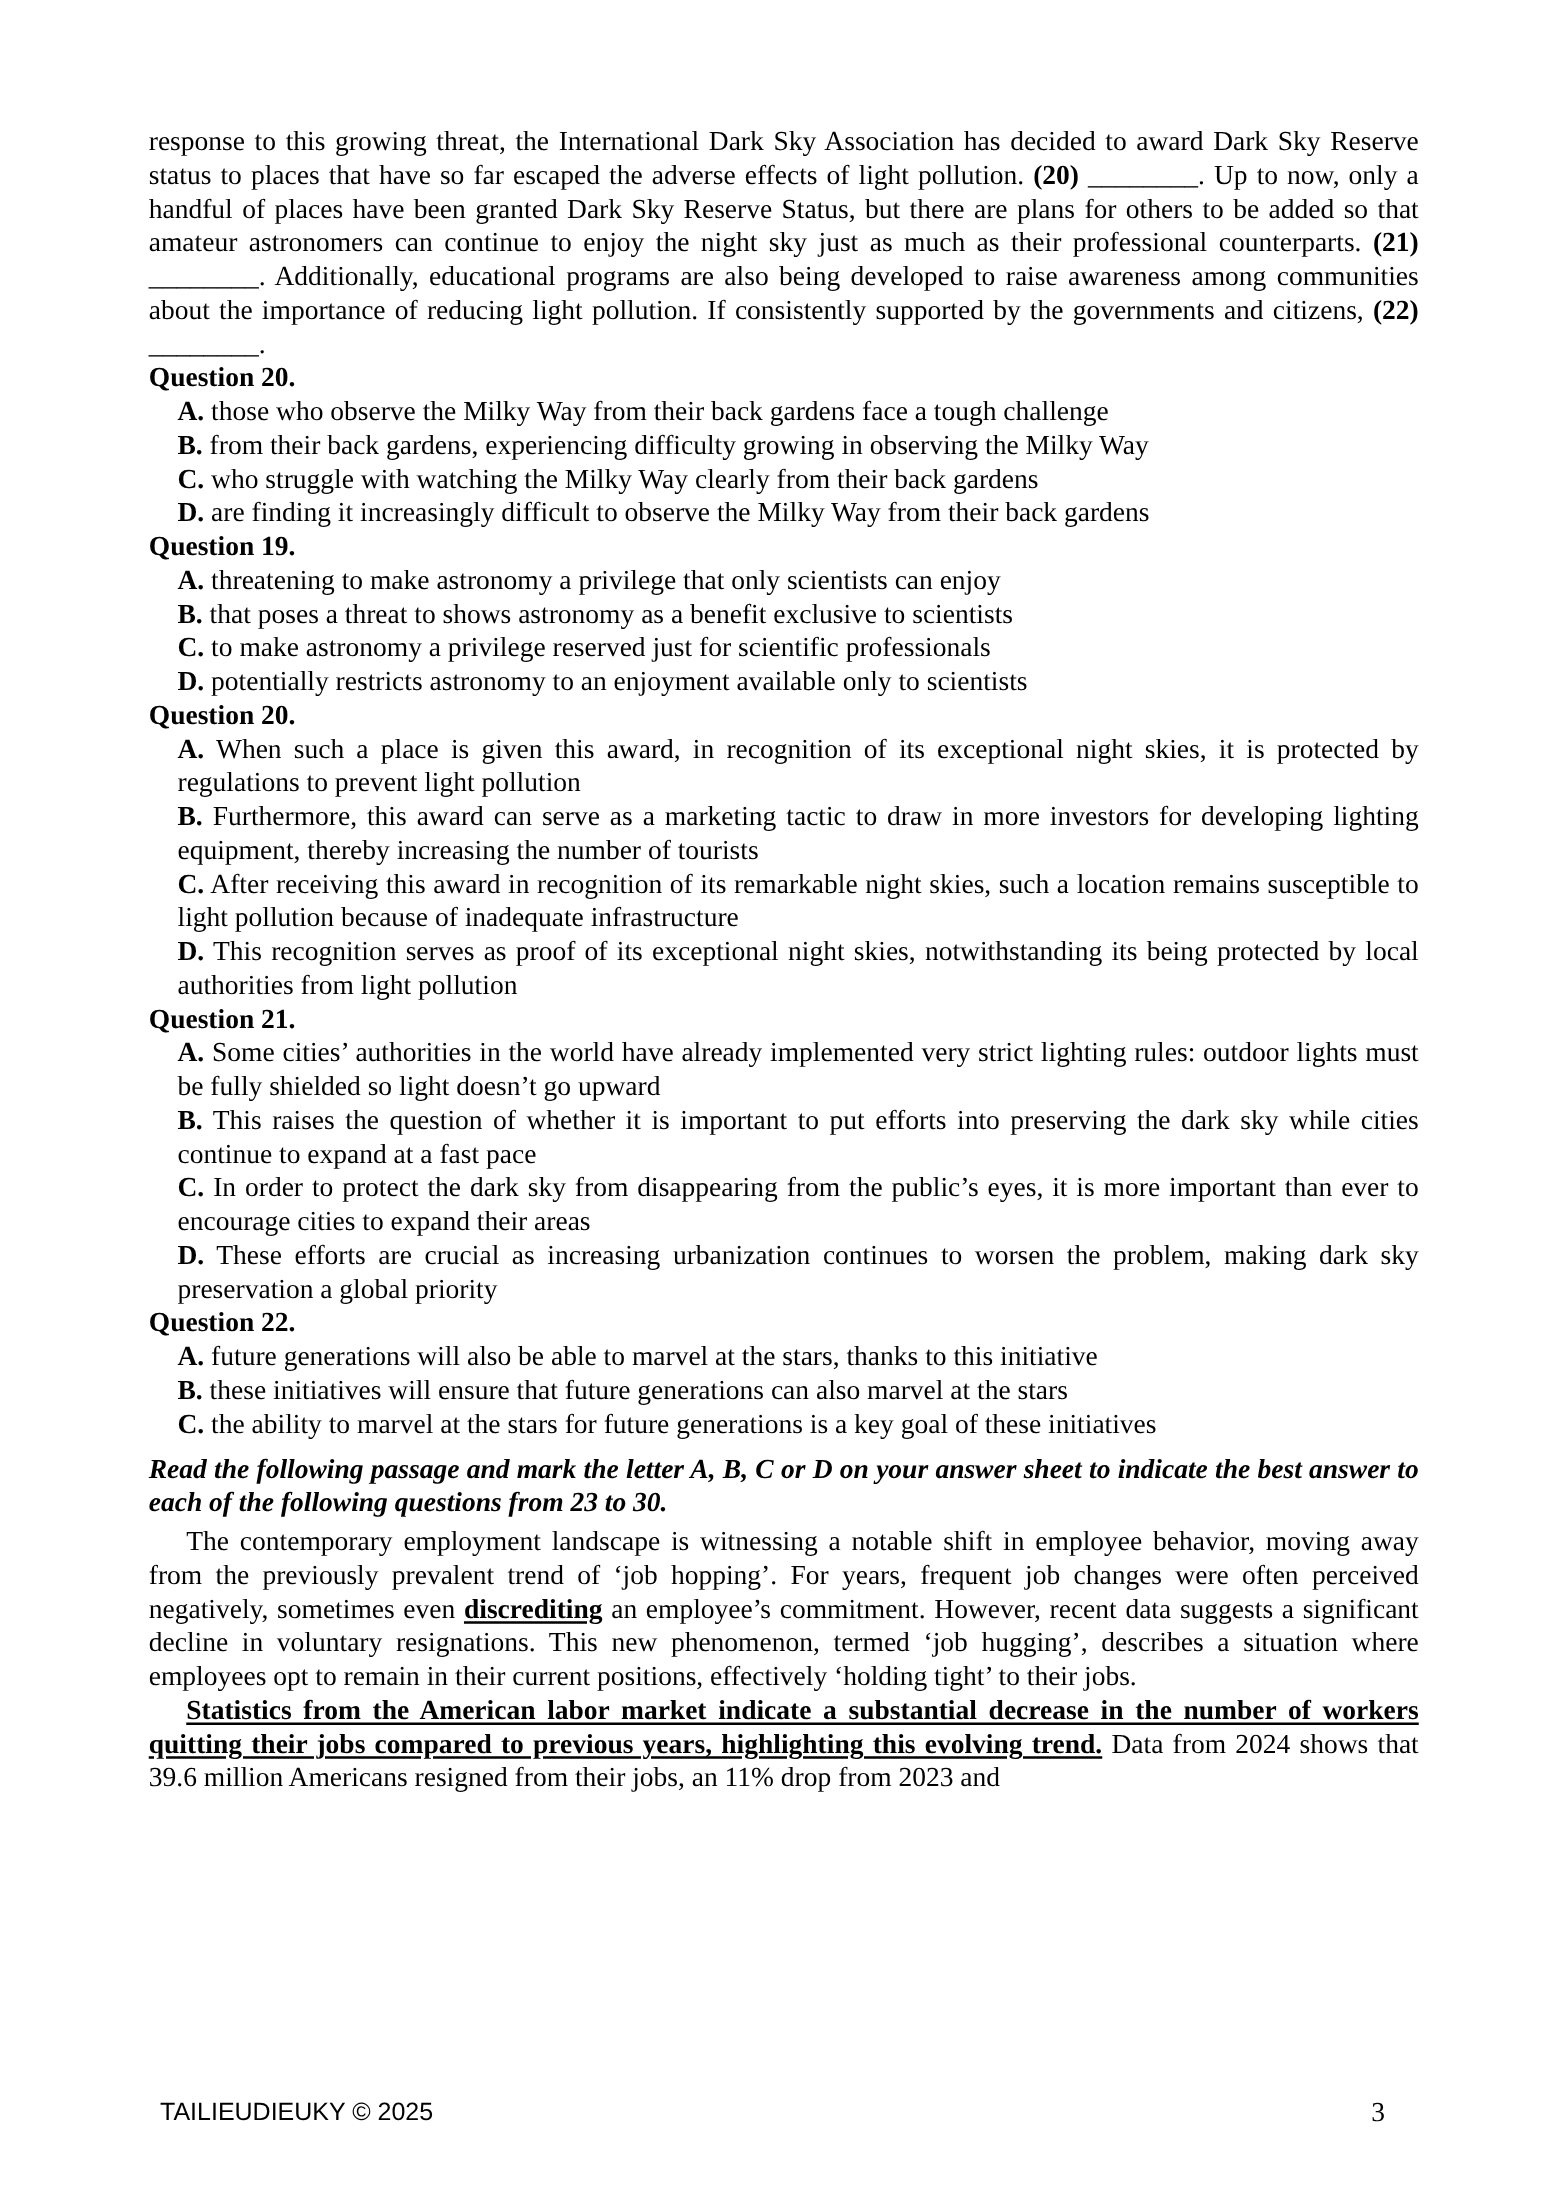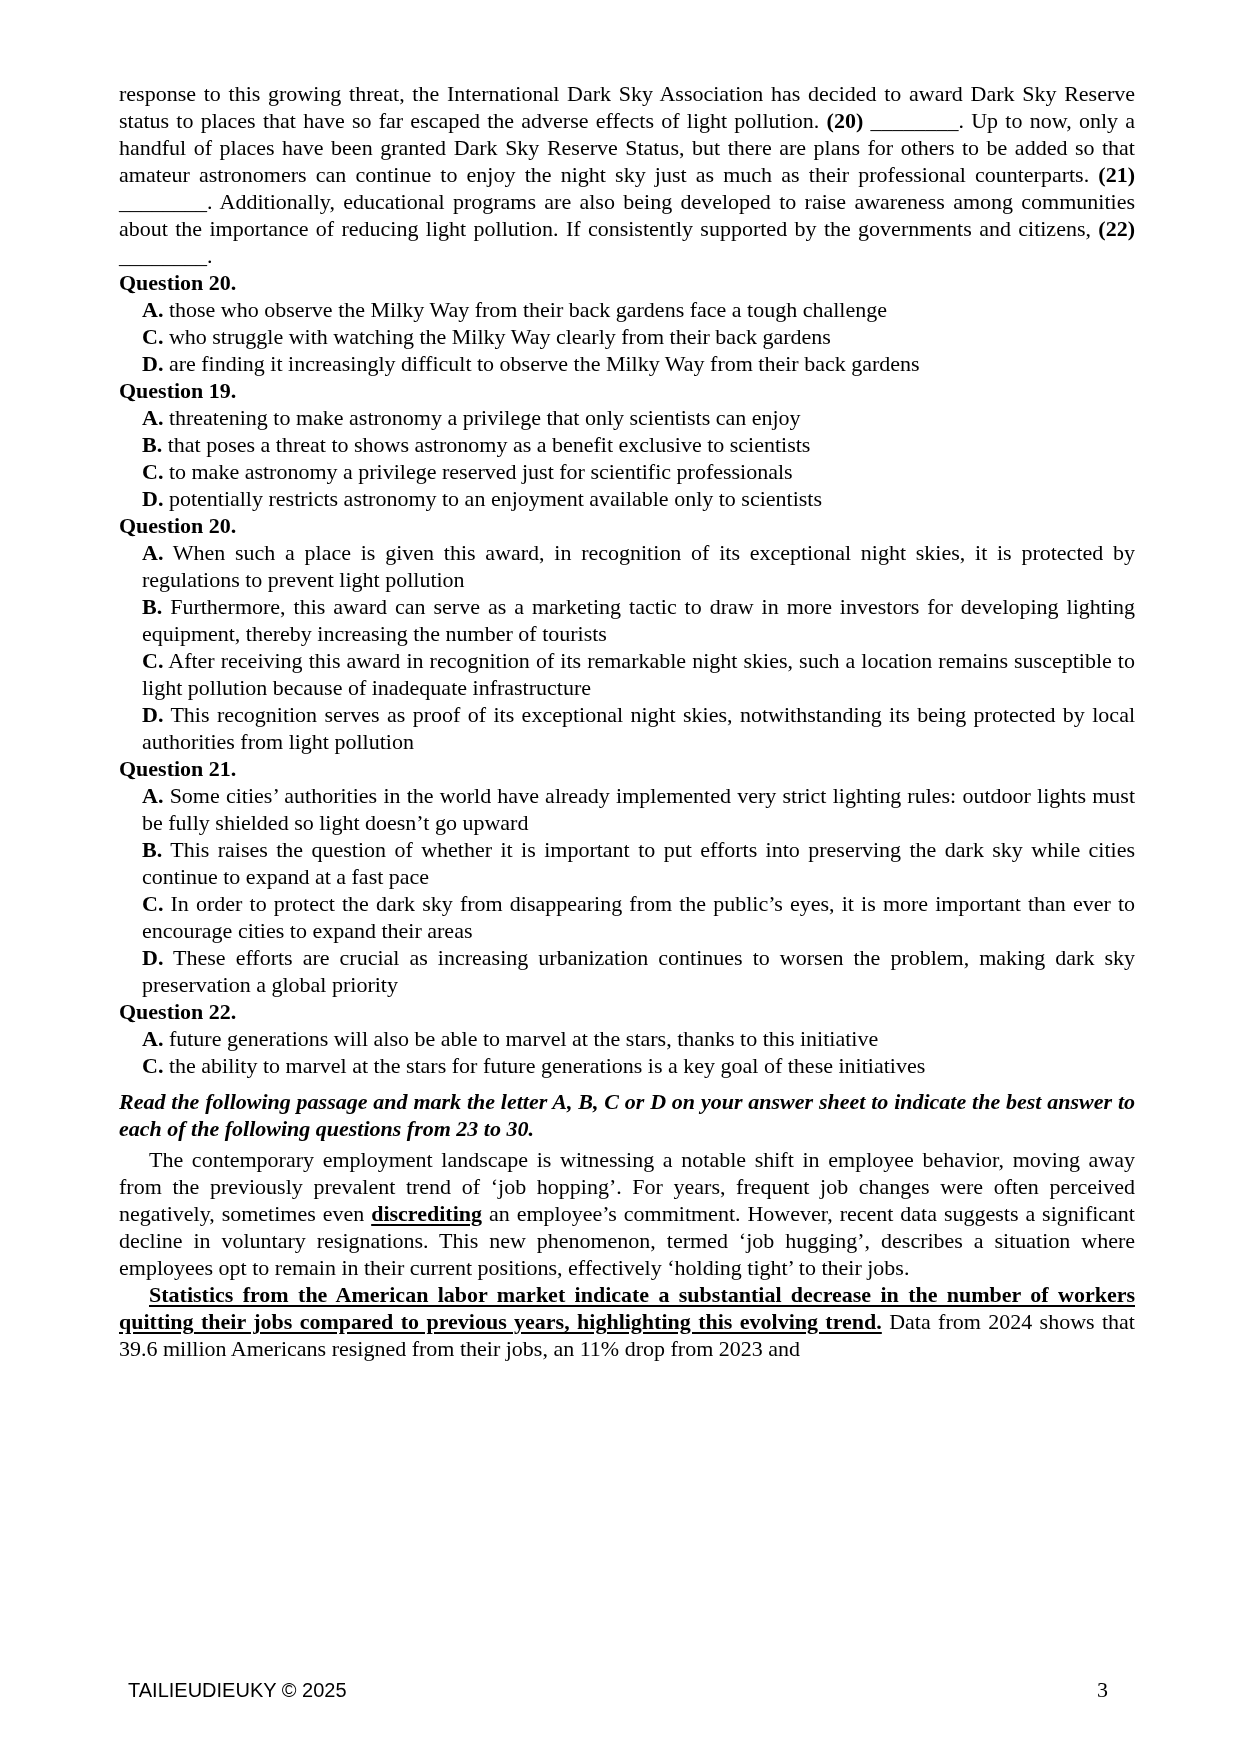--- a/index.html
+++ b/index.html
@@ -8,21 +8,21 @@
     height: 1755px;
     background: #ffffff;
     position: relative;
     font-family: "Liberation Serif", serif;
     color: #000000;
     overflow: hidden;
   }
   .content {
     position: absolute;
     left: 119px;
-    top: 80px;
+    top: 99px;
     width: 1016px;
     font-size: 22px;
     line-height: 27px;
     text-align: justify;
   }
   p { margin: 0; }
   .q-label { font-weight: bold; }
   .opt { padding-left: 23px; }
   .opt-letter { font-weight: bold; }
   .num-bold { font-weight: bold; }
@@ -58,20 +58,21 @@
 </head>
 <body>
 
 <div class="content">
 
   <p><span>response to this growing threat, the International Dark Sky Association has decided to award Dark Sky Reserve status to places that have so far escaped the adverse effects of light pollution. </span><span class="num-bold">(20)</span><span> ________. Up to now, only a handful of places have been granted Dark Sky Reserve Status, but there are plans for others to be added so that amateur astronomers can continue to enjoy the night sky just as much as their professional counterparts. </span><span class="num-bold">(21)</span><span> ________. Additionally, educational programs are also being developed to raise awareness among communities about the importance of reducing light pollution. If consistently supported by the governments and citizens, </span><span class="num-bold">(22)</span><span> ________.</span></p>
 
   <div>
     <p class="q-label">Question 20.</p>
     <p class="opt"><b class="opt-letter">A.</b> <span>those who observe the Milky Way from their back gardens face a tough challenge</span></p>
+    <p class="opt"><b class="opt-letter">B.</b> <span>from their back gardens, experiencing difficulty growing in observing the Milky Way</span></p>
     <p class="opt"><b class="opt-letter">C.</b> <span>who struggle with watching the Milky Way clearly from their back gardens</span></p>
     <p class="opt"><b class="opt-letter">D.</b> <span>are finding it increasingly difficult to observe the Milky Way from their back gardens</span></p>
   </div>
 
   <div>
     <p class="q-label">Question 19.</p>
     <p class="opt"><b class="opt-letter">A.</b> <span>threatening to make astronomy a privilege that only scientists can enjoy</span></p>
     <p class="opt"><b class="opt-letter">B.</b> <span>that poses a threat to shows astronomy as a benefit exclusive to scientists</span></p>
     <p class="opt"><b class="opt-letter">C.</b> <span>to make astronomy a privilege reserved just for scientific professionals</span></p>
     <p class="opt"><b class="opt-letter">D.</b> <span>potentially restricts astronomy to an enjoyment available only to scientists</span></p>
@@ -89,20 +90,21 @@
     <p class="q-label">Question 21.</p>
     <p class="opt"><b class="opt-letter">A.</b> <span>Some cities’ authorities in the world have already implemented very strict lighting rules: outdoor lights must be fully shielded so light doesn’t go upward</span></p>
     <p class="opt"><b class="opt-letter">B.</b> <span>This raises the question of whether it is important to put efforts into preserving the dark sky while cities continue to expand at a fast pace</span></p>
     <p class="opt"><b class="opt-letter">C.</b> <span>In order to protect the dark sky from disappearing from the public’s eyes, it is more important than ever to encourage cities to expand their areas</span></p>
     <p class="opt"><b class="opt-letter">D.</b> <span>These efforts are crucial as increasing urbanization continues to worsen the problem, making dark sky preservation a global priority</span></p>
   </div>
 
   <div>
     <p class="q-label">Question 22.</p>
     <p class="opt"><b class="opt-letter">A.</b> <span>future generations will also be able to marvel at the stars, thanks to this initiative</span></p>
+    <p class="opt"><b class="opt-letter">B.</b> <span>these initiatives will ensure that future generations can also marvel at the stars</span></p>
     <p class="opt"><b class="opt-letter">C.</b> <span>the ability to marvel at the stars for future generations is a key goal of these initiatives</span></p>
   </div>
 
   <p class="instr">Read the following passage and mark the letter A, B, C or D on your answer sheet to indicate the best answer to each of the following questions from 23 to 30.</p>
 
   <p class="passage passage-first"><span>The contemporary employment landscape is witnessing a notable shift in employee behavior, moving away from the previously prevalent trend of ‘job hopping’. For years, frequent job changes were often perceived negatively, sometimes even </span><span class="bu">discrediting</span><span> an employee’s commitment. However, recent data suggests a significant decline in voluntary resignations. This new phenomenon, termed ‘job hugging’, describes a situation where employees opt to remain in their current positions, effectively ‘holding tight’ to their jobs.</span></p>
 
   <p class="passage"><span class="bu">Statistics from the American labor market indicate a substantial decrease in the number of workers quitting their jobs compared to previous years, highlighting this evolving trend.</span><span> Data from 2024 shows that 39.6 million Americans resigned from their jobs, an 11% drop from 2023 and</span></p>
 
 </div>

